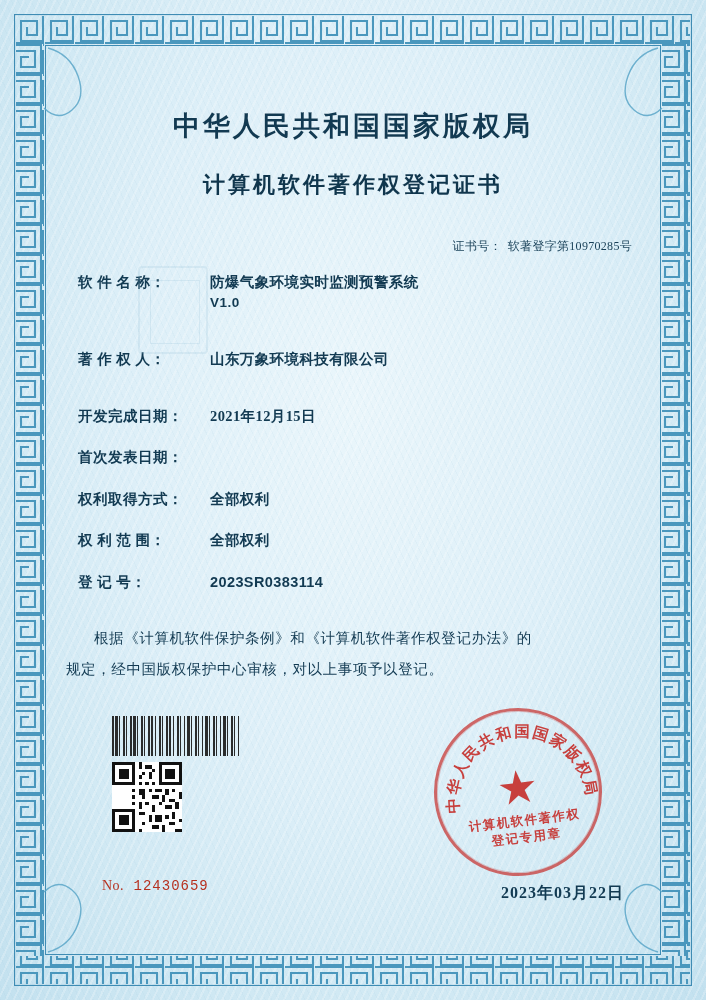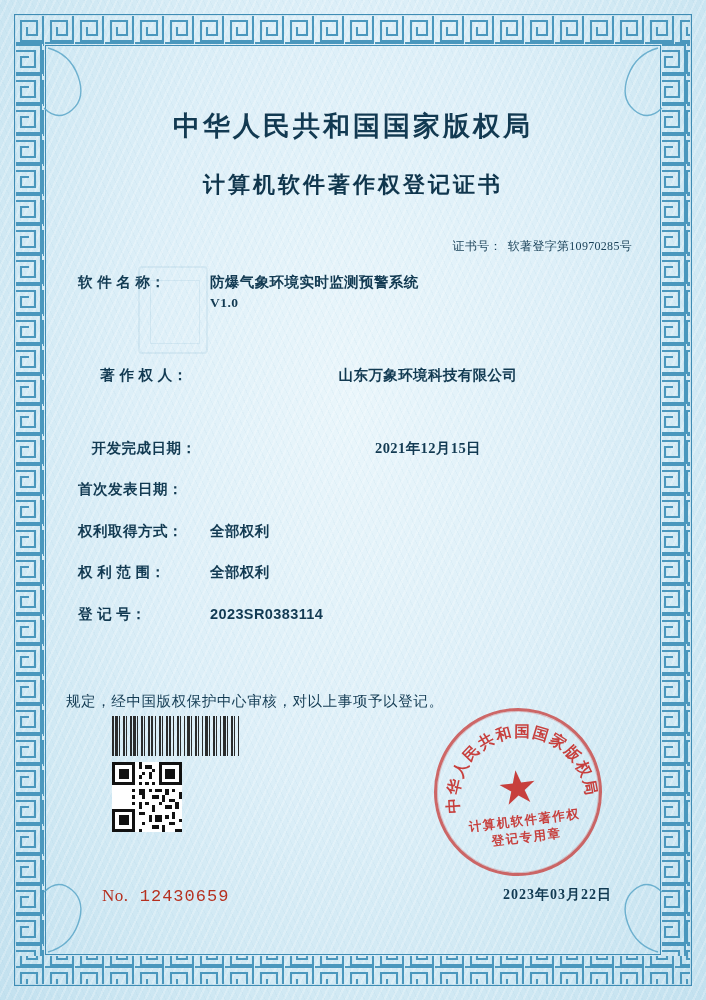--- a/index.html
+++ b/index.html
@@ -99,24 +99,24 @@
     letter-spacing: 0.5px;
     color: #123a52;
     white-space: nowrap;
   }
   .f-value {
     flex: 1 1 auto;
     font-weight: bold;
     letter-spacing: 0.4px;
     color: #123a52;
   }
-  .f-value .v2 { display: block; font-family: Liberation Serif, serif; font-size: 13.5px; letter-spacing: 0.5px;}
+  .f-value .v2 { display: block; font-family: Liberation Sans, sans-serif; font-size: 13.5px; letter-spacing: 0.5px;}
   .f-value.mono { font-family: Liberation Sans, sans-serif; }
 
-  .gap-before { margin-top: 50px; text-align: center; }
+  .gap-before { margin-top: 34px; }
 
   .statement {
     margin-top: 30px;
     font-size: 14.5px;
     line-height: 2.1;
     letter-spacing: 0.6px;
     color: #123a52;
     padding-left: 6px;
   }
   .statement .indent { display: inline-block; width: 28px; }
@@ -143,32 +143,32 @@
   }
   .qr {
     position: absolute;
     left: 52px; top: 56px;
     width: 70px; height: 70px;
   }
   .qr svg { display: block; }
 
   .serial {
     position: absolute;
-    left: 42px; bottom: 10px;
-    font-size: 17px;
+    left: 42px; bottom: 22px;
+    font-size: 14px;
     letter-spacing: 1px;
     color: #b6301f;
     font-family: "Liberation Mono", monospace;
   }
   .serial .no-label { font-family: "Liberation Serif", serif; letter-spacing: 0.5px; }
 
   .issue-date {
     position: absolute;
-    right: 34px; bottom: 12px;
-    font-size: 14px;
+    right: 22px; bottom: 12px;
+    font-size: 16px;
     letter-spacing: 1px;
     color: #123a52;
     font-weight: bold;
   }
 
   
   .seal {
     position: absolute;
     right: 44px; bottom: 40px;
     width: 168px; height: 168px;
@@ -314,21 +314,21 @@
       </div>
 
       <div class="field-row">
         <div class="f-label">登  记  号：</div>
         <div class="f-value mono">2023SR0383114</div>
       </div>
 
     </div>
 
     <div class="statement">
-      <span class="indent"></span><br>
+      <span class="indent"></span><span>根据《计算机软件保护条例》和《计算机软件著作权登记办法》的</span><br>
       <span>规定，经中国版权保护中心审核，对以上事项予以登记。</span>
     </div>
 
     <div class="bottom">
 
       <div class="barcode"></div>
 
       <div class="qr">
         <svg width="70" height="70" viewBox="0 0 21 21" shape-rendering="crispEdges" aria-hidden="true">
           <rect width="21" height="21" fill="#ffffff"></rect>

